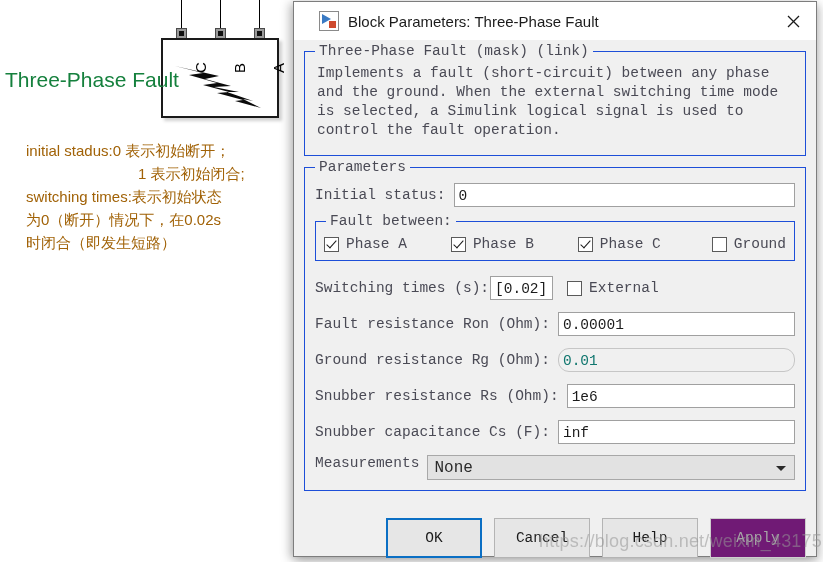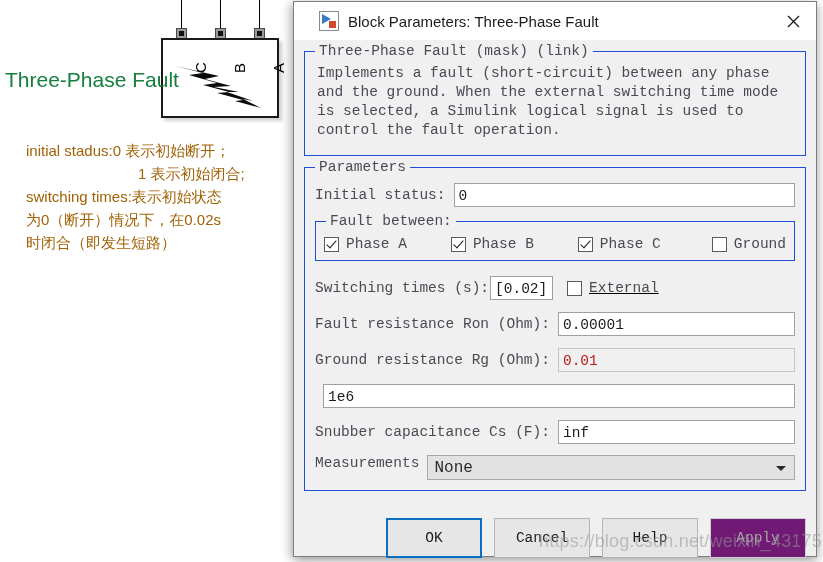--- a/index.html
+++ b/index.html
@@ -176,21 +176,22 @@
     color: #1b1b1b;
     padding: 1px 4px;
     line-height: 22px;
     margin-left: 8px;
     overflow: hidden;
     white-space: nowrap;
   }
   .txtfield.disabled {
     background: #f0f0f0;
     border-color: #c6c6c6;
-    color: #b91c1c;
+    color: #0f766e;
+    border-radius: 11px;
   }
   .txtfield.small {
     flex: 0 0 auto;
     width: 63px;
     margin-left: 1px;
   }
 
   #fault-between-box { padding: 14px 8px 8px 8px; box-sizing: border-box; margin-top: 13px; }
   #cb-row { display: flex; align-items: flex-start; gap: 44px; }
   .cbwrap { display: flex; align-items: center; }
@@ -211,21 +212,21 @@
     border-width: 0 1.6px 1.6px 0;
     transform: rotate(42deg);
   }
   .cblabel {
     font-size: 14.5px;
     color: #4a4a55;
     margin-left: 7px;
     white-space: nowrap;
   }
 
-  #external-wrap { margin-left: 14px; text-decoration: underline; }
+  #external-wrap { margin-left: 14px; }
 
   #meas-row { display: flex; align-items: flex-start; margin-top: 2px; }
   #meas-select {
     flex: 1 1 auto;
     height: 25px;
     background: #e2e2e2;
     border: 1px solid #a8a8a8;
     box-sizing: border-box;
     margin-left: 8px;
     display: flex; align-items: center;
@@ -402,20 +403,21 @@
           <span class="lbl mono">Fault resistance Ron (Ohm):</span>
           <div class="txtfield mono">0.00001</div>
         </div>
 
         <div class="row">
           <span class="lbl mono">Ground resistance Rg (Ohm):</span>
           <div class="txtfield disabled mono">0.01</div>
         </div>
 
         <div class="row">
+          <span class="lbl mono">Snubber resistance Rs (Ohm):</span>
           <div class="txtfield mono">1e6</div>
         </div>
 
         <div class="row">
           <span class="lbl mono">Snubber capacitance Cs (F):</span>
           <div class="txtfield mono">inf</div>
         </div>
 
         <div id="meas-row">
           <span class="lbl mono">Measurements</span>

